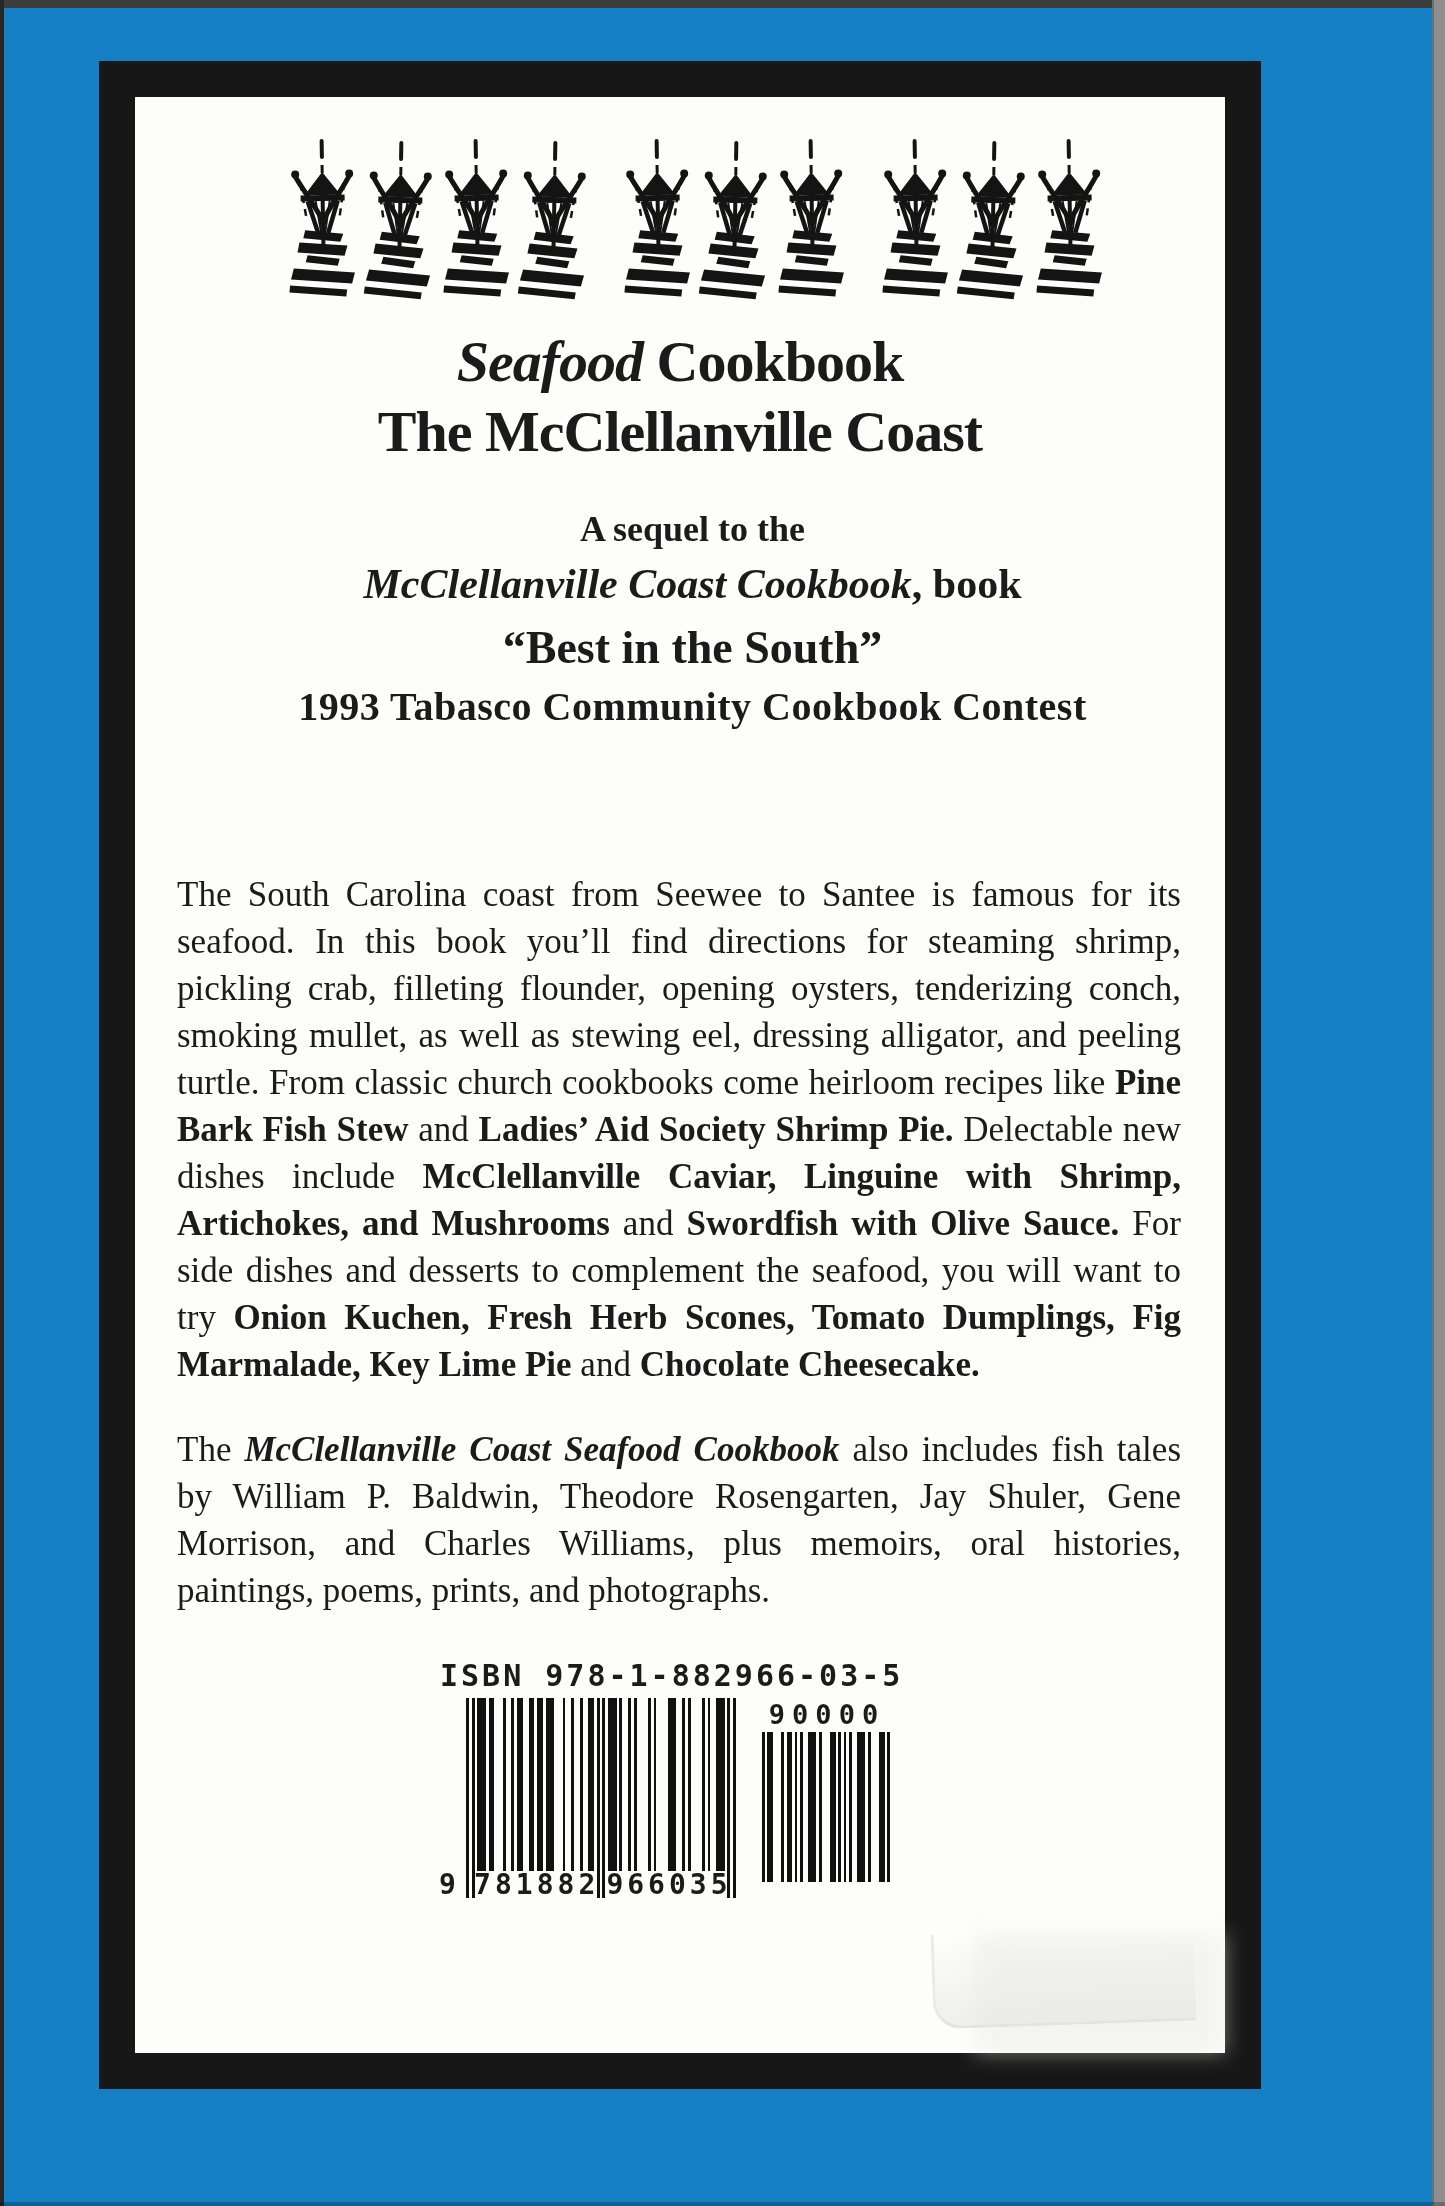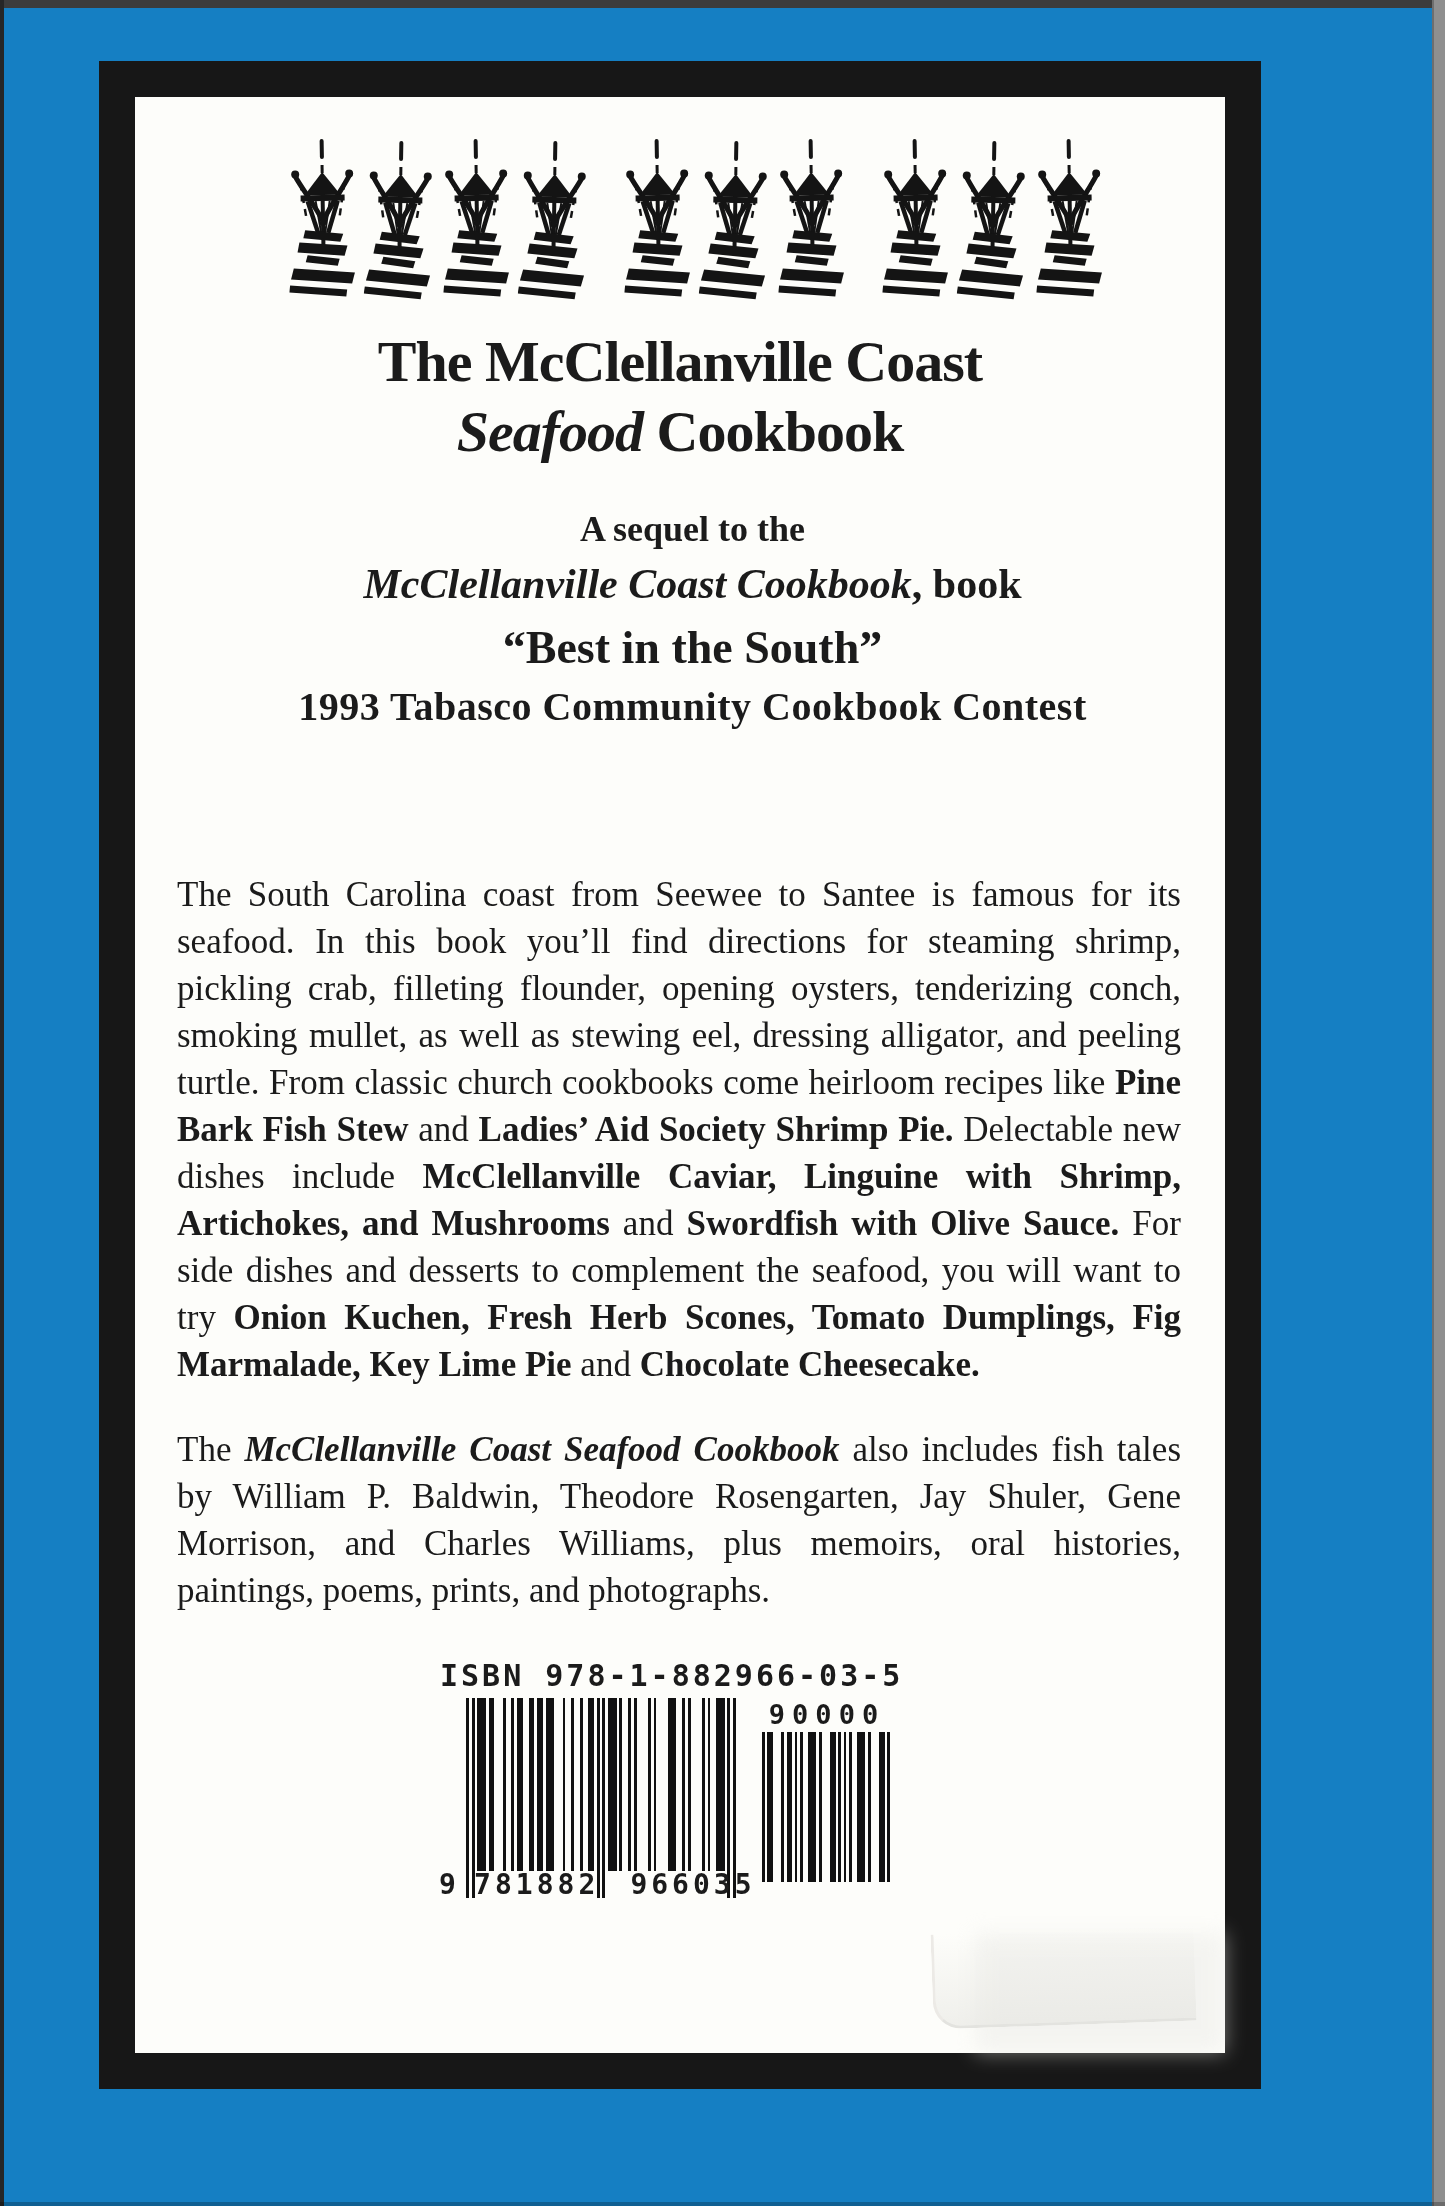--- a/index.html
+++ b/index.html
@@ -70,21 +70,21 @@
     letter-spacing:3px;white-space:nowrap;
   }
   .barcode-row{display:flex;align-items:flex-start;margin-top:4px;padding-left:26px;}
   .main-barcode{position:relative;width:270px;height:200px;}
   .main-barcode svg{display:block;width:270px;height:200px;}
   .bc-digit-lead{position:absolute;left:-27px;bottom:-3px;font-weight:bold;font-size:28px;}
   .bc-digits-g1,.bc-digits-g2{
     position:absolute;bottom:-3px;text-align:center;font-weight:bold;font-size:28px;letter-spacing:4px;
   }
   .bc-digits-g1{left:3%;width:45%;}
-  .bc-digits-g2{left:52%;width:45%;padding-left:24px;}
+  .bc-digits-g2{left:52%;width:45%;}
   .supplement{margin-left:26px;width:152px;margin-top:2px;}
   .supp-digits{text-align:center;font-weight:bold;font-size:27px;line-height:30px;letter-spacing:7px;white-space:nowrap;}
   .supplement svg{display:block;width:128px;height:150px;margin-top:2px;}
 
   
   .scan-crease{
     position:absolute;right:30px;bottom:28px;width:260px;height:92px;
     border-bottom:3px solid #e3e3df;border-left:3px solid #eceae6;
     border-bottom-left-radius:28px;transform:rotate(-2deg);
     background:linear-gradient(180deg, rgba(233,233,229,0) 0%, rgba(228,228,223,.55) 100%);
@@ -165,22 +165,22 @@
           <svg class="boat" viewBox="0 0 70 170">
             <use href="#boat-symbol"></use>
           </svg>
           <svg class="boat" viewBox="0 0 70 170">
             <use href="#boat-symbol"></use>
           </svg>
         </div>
       </div>
 
     <div class="title">
+      <div><span class="italic">Seafood</span><span> Cookbook</span></div>
       <div>The McClellanville Coast</div>
-      <div><span class="italic">Seafood</span><span> Cookbook</span></div>
     </div>
 
     <div class="subtitle">
       <div class="sub1">A sequel to the</div>
       <div class="sub2"><span class="italic">McClellanville Coast Cookbook</span><span>, book</span></div>
       <div class="sub3">“Best in the South”</div>
       <div class="sub4">1993 Tabasco Community Cookbook Contest</div>
     </div>
 
     <div class="body-text"><span>The South Carolina coast from Seewee to Santee is famous for its seafood. In this book you’ll find directions for steaming shrimp, pickling crab, filleting flounder, opening oysters, tenderizing conch, smoking mullet, as well as stewing eel, dressing alligator, and peeling turtle. From classic church cookbooks come heirloom recipes like </span><span class="seg-bold">Pine Bark Fish Stew</span><span> and </span><span class="seg-bold">Ladies’ Aid Society Shrimp Pie.</span><span> Delectable new dishes include </span><span class="seg-bold">McClellanville Caviar, Linguine with Shrimp, Artichokes, and Mushrooms</span><span> and </span><span class="seg-bold">Swordfish with Olive Sauce.</span><span> For side dishes and desserts to complement the seafood, you will want to try </span><span class="seg-bold">Onion Kuchen, Fresh Herb Scones, Tomato Dumplings, Fig Marmalade, Key Lime Pie</span><span> and </span><span class="seg-bold">Chocolate Cheesecake.</span></div>

